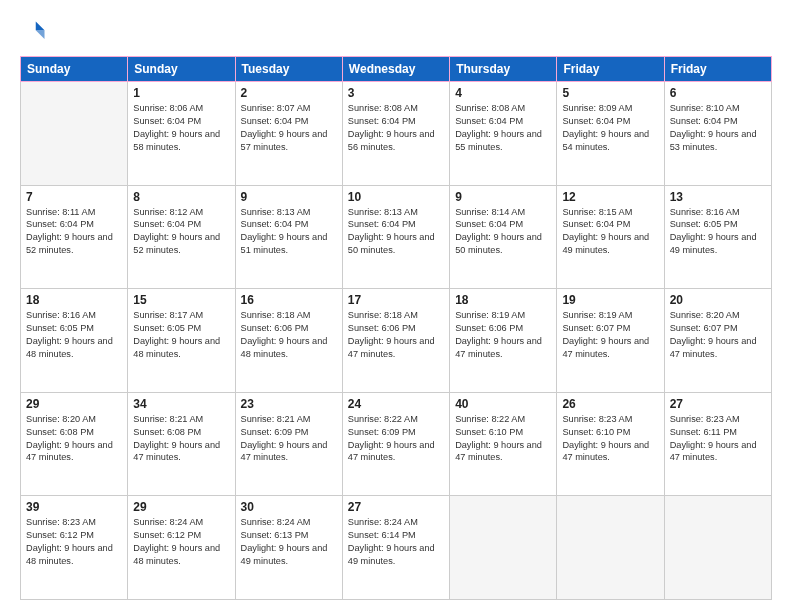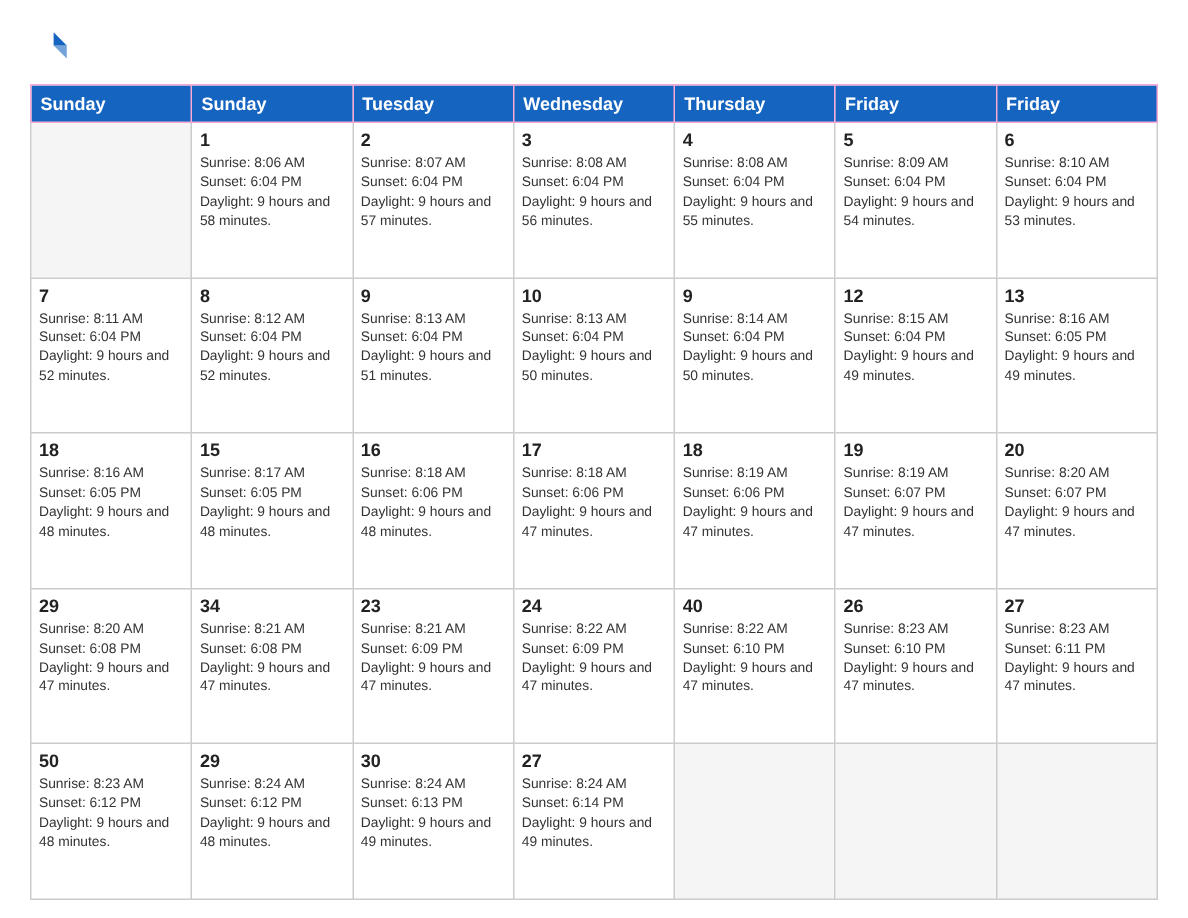--- a/index.html
+++ b/index.html
@@ -241,21 +241,21 @@
             <span class="day-num">26</span>
             <div class="day-info">Sunrise: 8:23 AM<br>Sunset: 6:10 PM<br>Daylight: 9 hours and 47 minutes.</div>
           </td>
           <td>
             <span class="day-num">27</span>
             <div class="day-info">Sunrise: 8:23 AM<br>Sunset: 6:11 PM<br>Daylight: 9 hours and 47 minutes.</div>
           </td>
         </tr>
         <tr class="week-row">
           <td>
-            <span class="day-num">50</span>
+            <span class="day-num">39</span>
             <div class="day-info">Sunrise: 8:23 AM<br>Sunset: 6:12 PM<br>Daylight: 9 hours and 48 minutes.</div>
           </td>
           <td>
             <span class="day-num">29</span>
             <div class="day-info">Sunrise: 8:24 AM<br>Sunset: 6:12 PM<br>Daylight: 9 hours and 48 minutes.</div>
           </td>
           <td>
             <span class="day-num">30</span>
             <div class="day-info">Sunrise: 8:24 AM<br>Sunset: 6:13 PM<br>Daylight: 9 hours and 49 minutes.</div>
           </td>

